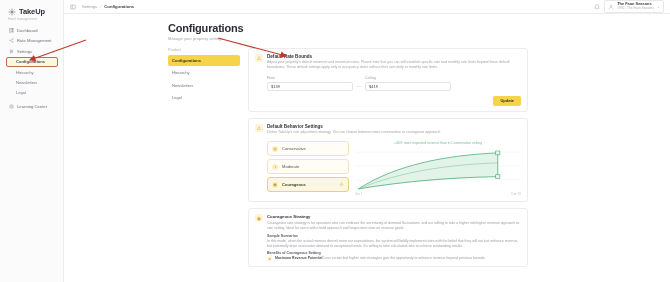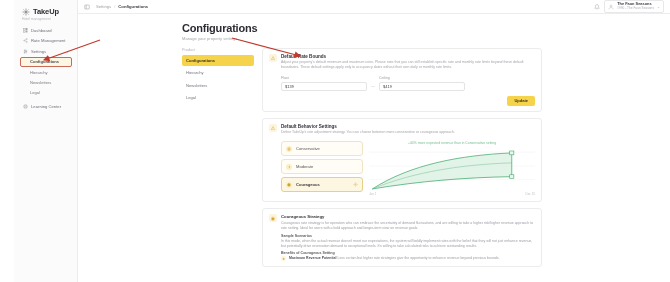--- a/index.html
+++ b/index.html
@@ -2,21 +2,21 @@
 <html><head>
 <meta charset="utf-8">
 <style>
   * { box-sizing: border-box; margin: 0; padding: 0; }
   html, body {
     width: 670px; height: 282px;
     font-family: "Liberation Sans", sans-serif;
     background: #ffffff;
     overflow: hidden;
   }
-  .app { display: flex; width: 670px; height: 282px; padding-left: 14px; }
+  .app { display: flex; width: 670px; height: 282px; }
 
   
   .sidebar {
     width: 64px; height: 282px;
     background: #fbfbfb;
     border-right: 1px solid #ececec;
     padding: 5px 5px 0 6px;
     flex-shrink: 0;
   }
   .brand { display: flex; align-items: center; gap: 3px; margin: 2px 0 1px 2px; }

